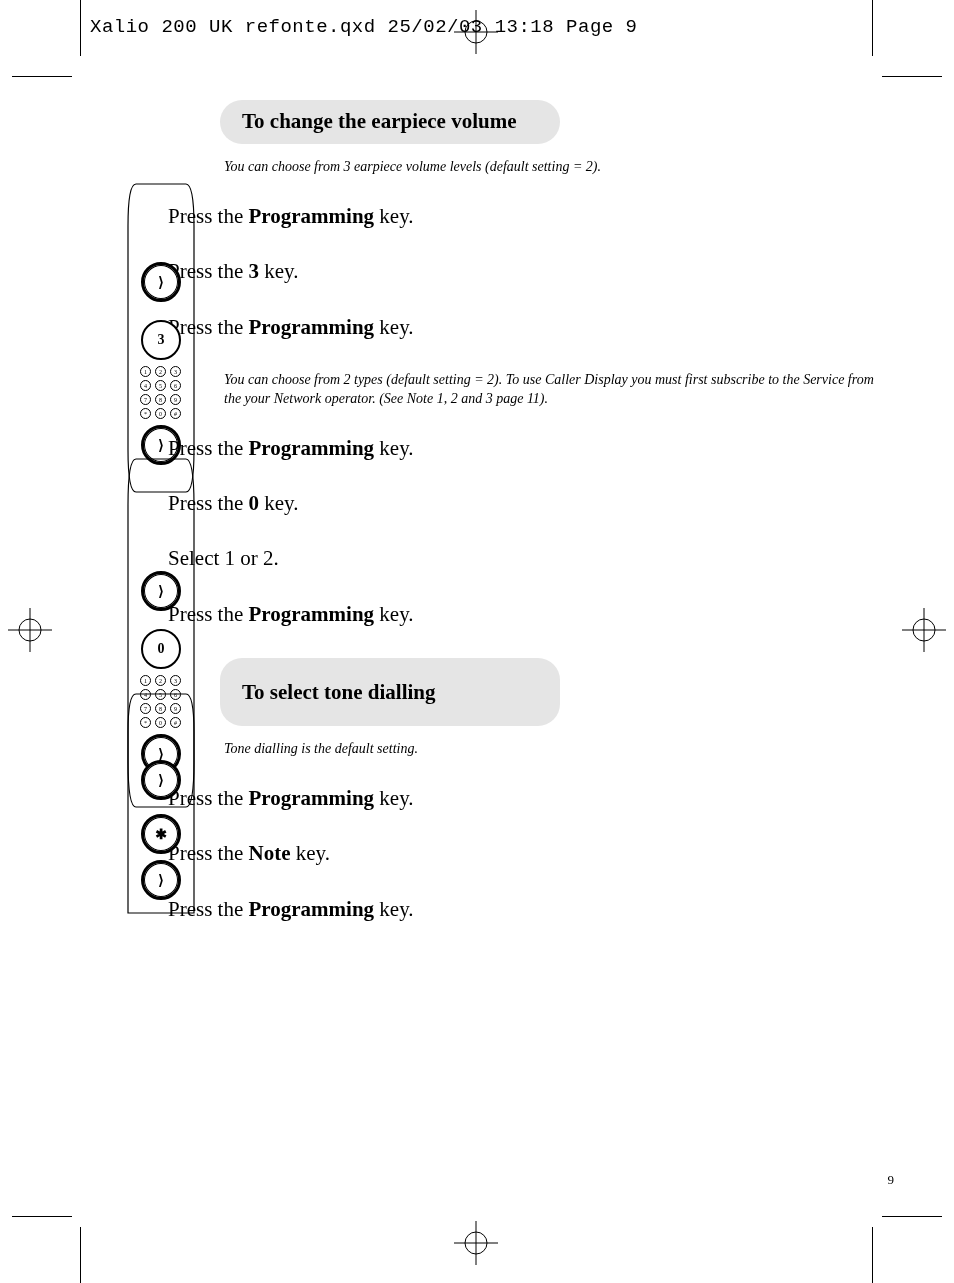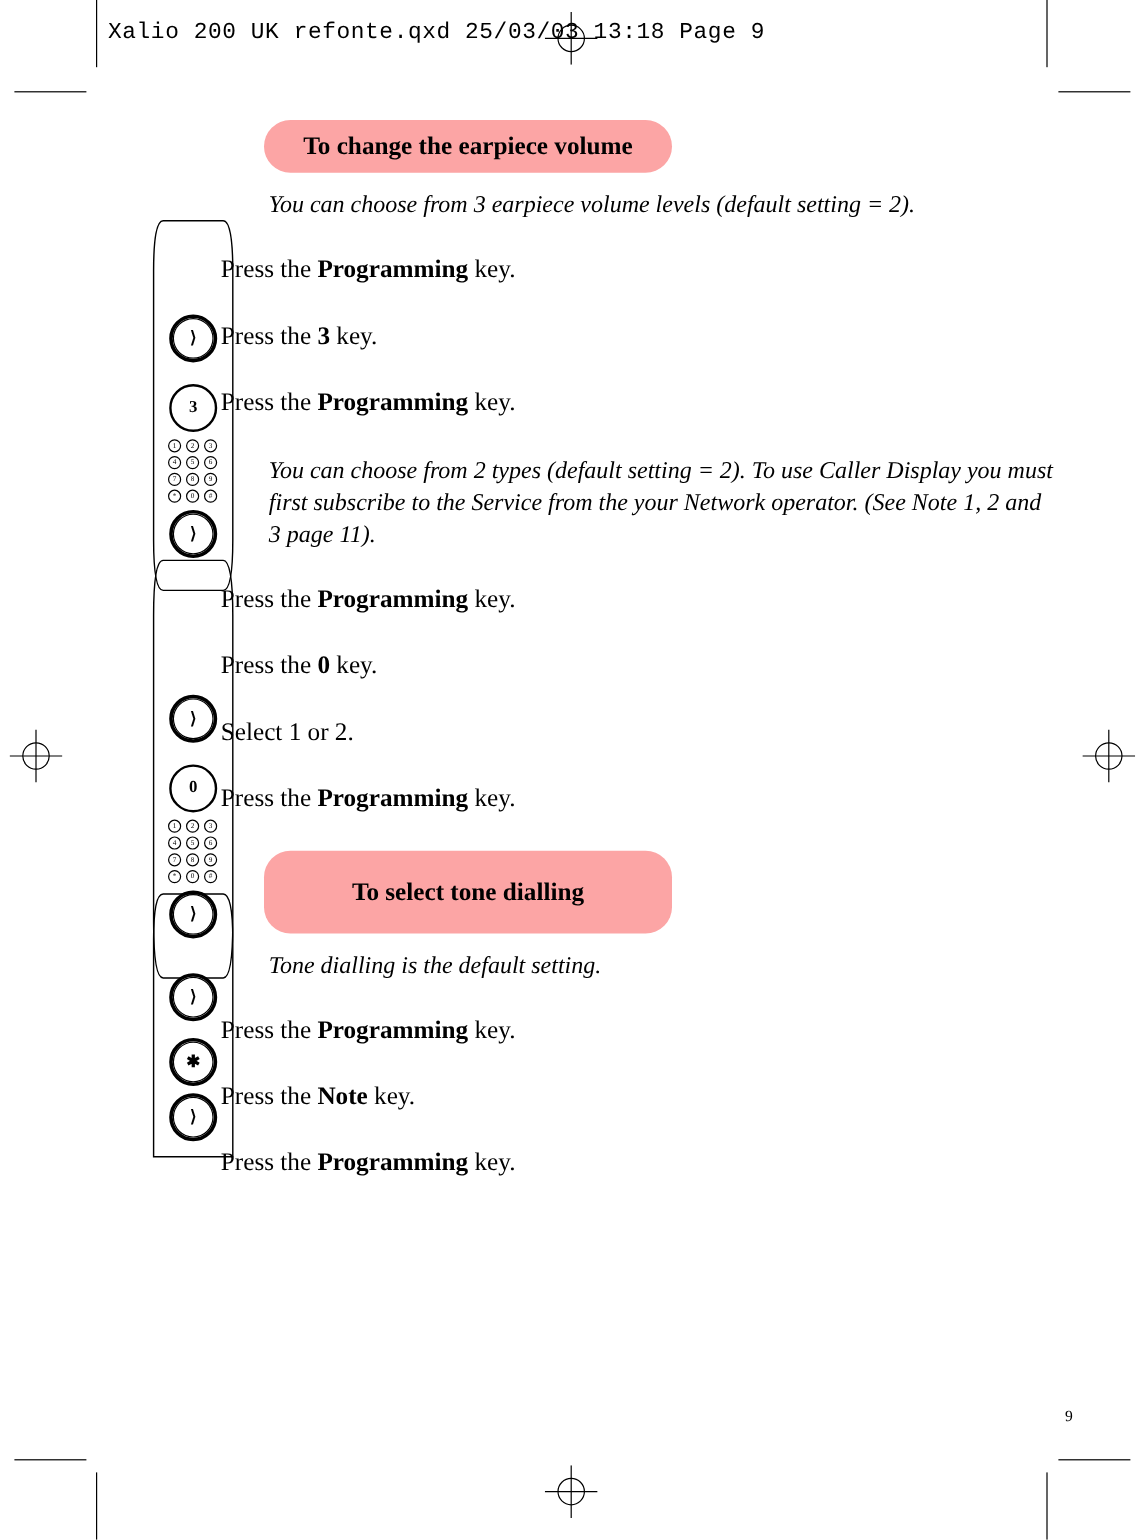--- a/index.html
+++ b/index.html
@@ -30,43 +30,42 @@
   }
   .reg-mark svg { width: 100%; height: 100%; }
   .content {
     position: absolute;
     top: 100px;
     left: 120px;
     width: 760px;
   }
   .section { margin-bottom: 30px; position: relative; }
   .pill {
-    background: #fca5a5;
+    background: #e5e5e5;
     border-radius: 22px;
     padding: 8px 22px 10px 22px;
     width: 340px;
     font-weight: bold;
     font-size: 21px;
     line-height: 1.25;
     margin-left: 100px;
     margin-bottom: 14px;
-    text-align: center;
   }
   .intro {
     font-style: italic;
-    font-size: 20px;
+    font-size: 14px;
     line-height: 1.35;
     margin-left: 104px;
     margin-bottom: 26px;
     font-family: Liberation Serif, serif;
   }
   .step {
     font-size: 21px;
     line-height: 1.3;
-    margin-left: 64px;
+    margin-left: 48px;
     margin-bottom: 28px;
   }
   .step b { font-weight: bold; }
   .phone {
     position: absolute;
     left: 0;
     width: 82px;
   }
   .phone svg { width: 100%; }
   .keybtn {
@@ -134,21 +133,21 @@
     </svg>
 </div>
 <div class="reg-mark" style="top:608px;right:8px">
   <svg viewBox="0 0 44 44">
       <circle cx="22" cy="22" r="11" fill="none" stroke="#000" stroke-width="1"></circle>
       <line x1="22" y1="0" x2="22" y2="44" stroke="#000"></line>
       <line x1="0" y1="22" x2="44" y2="22" stroke="#000"></line>
     </svg>
 </div>
 
-<div class="header-line">Xalio 200 UK refonte.qxd  25/03/03  13:18  Page 9</div>
+<div class="header-line">Xalio 200 UK refonte.qxd  25/02/03  13:18  Page 9</div>
 
 <div class="content">
 
   <div class="section">
     <div class="phone" style="top:78px;height:320px">
       <svg viewBox="0 0 82 320">
         <path d="M 16 6 Q 8 6 8 48 L 8 272 Q 8 314 16 314 L 66 314 Q 74 314 74 272 L 74 48 Q 74 6 66 6 Z" fill="none" stroke="#000" stroke-width="1.2"></path>
       </svg>
       <div style="position:absolute;top:84px;left:0;width:100%">
         <div class="keybtn thick">

